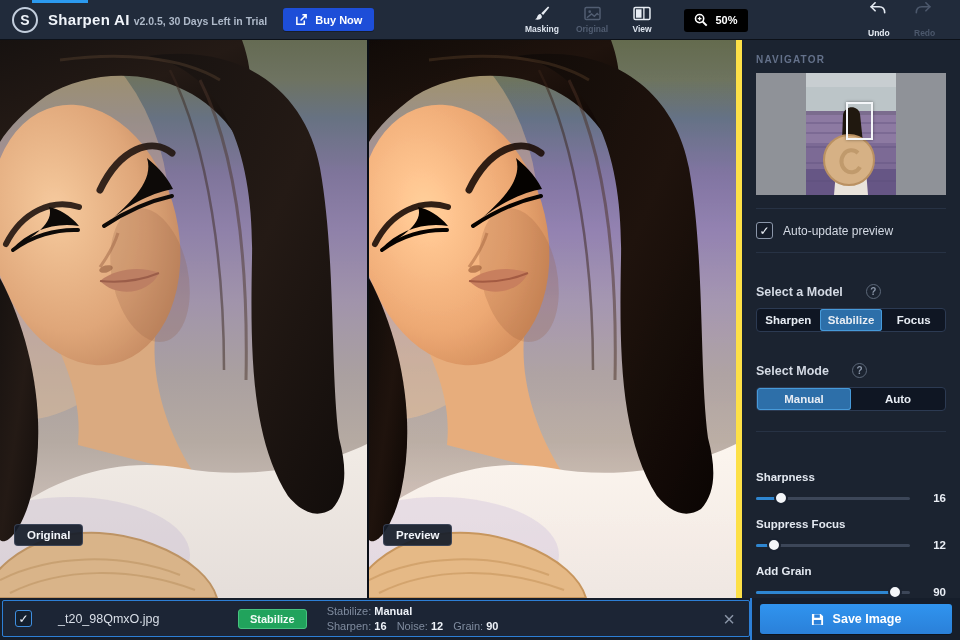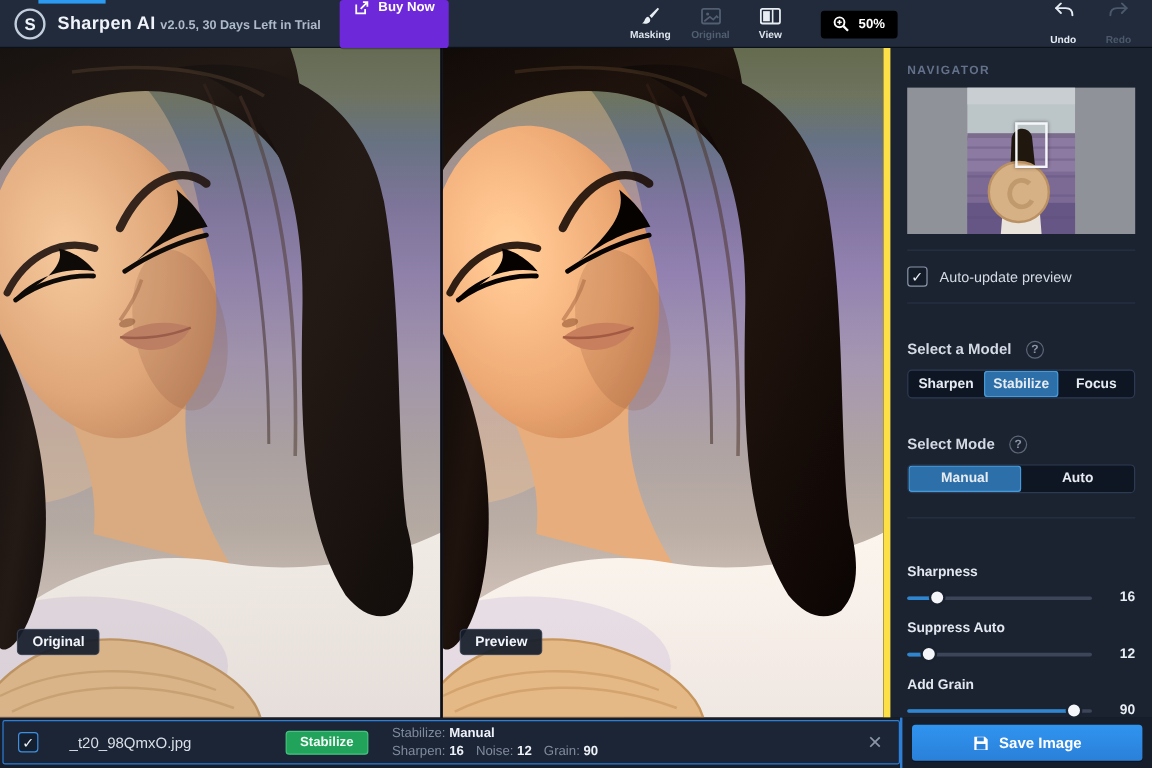--- a/index.html
+++ b/index.html
@@ -13,33 +13,33 @@
   
   .topbar { position:relative; height:40px; background:#212b3b; display:flex; align-items:center;
             flex:0 0 40px; border-bottom:1px solid #0c1119; z-index:5; }
   .top-accent { position:absolute; top:0; left:32px; width:56px; height:3px; background:#2b9af0; }
   .brand { display:flex; align-items:center; padding-left:12px; }
   .logo { width:26px; height:26px; border:2px solid #c3cedd; border-radius:50%; display:flex;
           align-items:center; justify-content:center; color:#eef3f9; font-weight:bold; font-size:14px; }
   .title-wrap { display:flex; align-items:baseline; margin-left:10px; }
   .app-title { color:#f0f4fa; font-size:15px; font-weight:bold; letter-spacing:0.3px; }
   .app-version { color:#aeb9c9; font-size:10.5px; font-weight:bold; margin-left:4px; }
-  .buy-btn { margin-left:16px; height:40px; padding:0 12px; background:#6d28d9; border-radius:3px;
-             display:flex; align-items:flex-start; gap:7px; color:#fff; font-size:11px; font-weight:bold;
+  .buy-btn { margin-left:16px; height:23px; padding:0 12px; background:#1d4ed8; border-radius:3px;
+             display:flex; align-items:center; gap:7px; color:#fff; font-size:11px; font-weight:bold;
              cursor:pointer; box-shadow:0 1px 0 rgba(0,0,0,.3); }
   .center-tools { position:absolute; left:520px; top:0; height:40px; display:flex; align-items:center; gap:6px; }
   .tool-btn { width:44px; height:36px; display:flex; flex-direction:column; align-items:center;
               justify-content:center; gap:3px; color:#dde4ee; cursor:pointer; }
   .tool-btn .tl { font-size:8.5px; font-weight:bold; }
   .tool-btn.disabled { color:#525e72; }
   .zoom-btn { margin-left:14px; width:64px; height:23px; background:#000000; border-radius:3px;
               display:flex; align-items:center; justify-content:center; gap:7px; color:#fff;
               font-size:11px; font-weight:bold; cursor:pointer; }
   .right-tools { position:absolute; right:10px; top:0; height:40px; display:flex; align-items:center; gap:10px; }
-  .hist-btn { width:36px; height:36px; display:flex; flex-direction:column; align-items:center;
+  .hist-btn { width:36px; height:36px; display:flex; flex-direction:column; align-items:flex-start;
               justify-content:center; gap:14px; color:#e6ecf4; cursor:pointer; }
   .hist-btn .tl { font-size:8.5px; font-weight:bold; }
   .hist-btn.disabled { color:#4c586c; }
 
   
   .main { flex:1 1 auto; display:flex; min-height:0; }
   .canvas-panel { position:relative; width:367px; height:558px; overflow:hidden; background:#2a2430; }
   .panel-gap { width:2px; background:#0a0e16; }
   .canvas-panel svg.photo { width:100%; height:100%; display:block; }
   .panel-original svg.photo { filter: blur(0.4px) brightness(1.01); }
@@ -56,21 +56,21 @@
                 align-items:center; justify-content:center; }
   .nav-thumb { position:relative; width:90px; height:122px; }
   .nav-thumb svg { width:100%; height:100%; display:block; }
   .nav-viewport { position:absolute; left:44%; top:24%; width:30%; height:31%;
                   border:2px solid #f4f6f9; box-shadow:0 0 3px rgba(0,0,0,.4); }
   .section-div { border-top:1px solid #273244; margin-top:13px; }
   .chk-row { display:flex; align-items:center; gap:10px; padding:13px 0 0 0; cursor:pointer; }
   .chk { width:17px; height:17px; border:1.5px solid #8b96a9; border-radius:3px; background:#151c29;
          color:#eef2f8; font-size:12px; display:flex; align-items:center; justify-content:center; }
   .chk-label { color:#d4dae4; font-size:12px; }
-  .sec-title-row { display:flex; gap:12px; margin-top:31px; }
+  .sec-title-row { display:flex; align-items:center; gap:23px; margin-top:31px; }
   .sec-title { color:#d4dae4; font-size:12.5px; font-weight:bold; }
   .help { width:15px; height:15px; border-radius:50%; border:1.5px solid #5cremove;
           border:1.5px solid #5c6879; color:#8b97a9; font-size:10px; font-weight:bold;
           display:flex; align-items:center; justify-content:center; cursor:pointer; }
   .segmented { margin-top:9px; display:flex; background:#0f1623; border:1px solid #2c3a52;
                border-radius:4px; height:26px; overflow:hidden; }
   .segment { flex:1; display:flex; align-items:center; justify-content:center; color:#e7ecf3;
              font-size:11.5px; font-weight:bold; cursor:pointer; border-radius:3px; }
   .segment.active { background:#2d6fa9; box-shadow:inset 0 0 0 1px #479ad9; }
   .sliders { margin-top:24px; border-top:1px solid #27324, solid; border-top:1px solid #27324400; }
@@ -314,21 +314,21 @@
           <div class="slider-label">Sharpness</div>
           <div class="slider-row">
             <div class="track">
               <div class="fill" style="width: 16%;"></div>
               <div class="handle" style="left: 16%;"></div>
             </div>
             <div class="slider-val">16</div>
           </div>
         </div>
         <div class="slider-block">
-          <div class="slider-label">Suppress Auto</div>
+          <div class="slider-label">Suppress Focus</div>
           <div class="slider-row">
             <div class="track">
               <div class="fill" style="width: 12%;"></div>
               <div class="handle" style="left: 12%;"></div>
             </div>
             <div class="slider-val">12</div>
           </div>
         </div>
         <div class="slider-block">
           <div class="slider-label">Add Grain</div>

